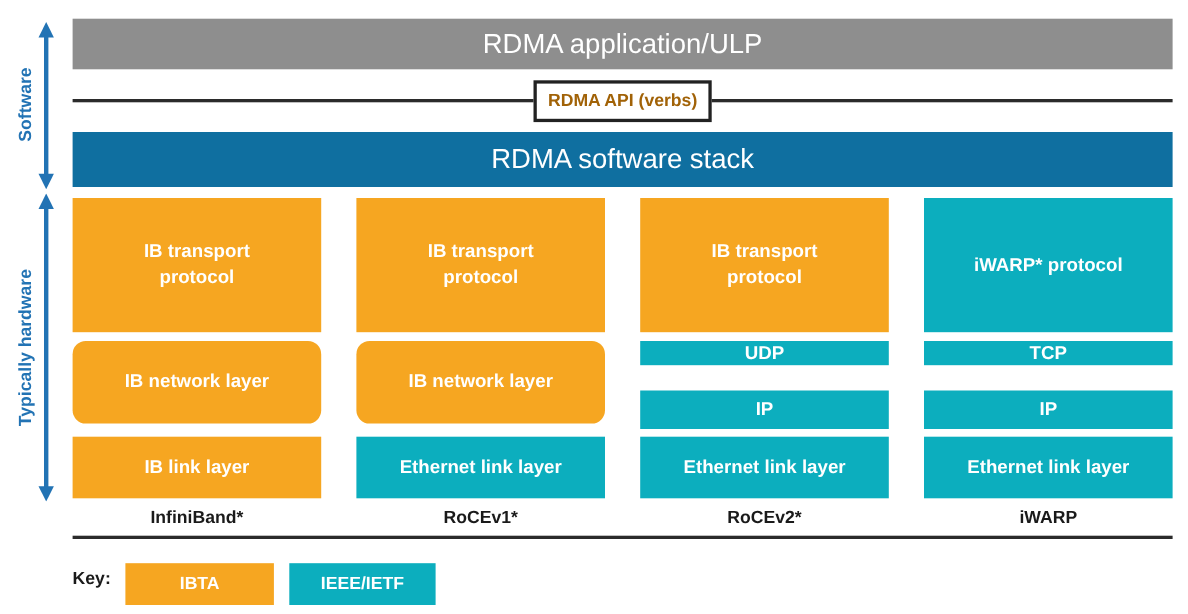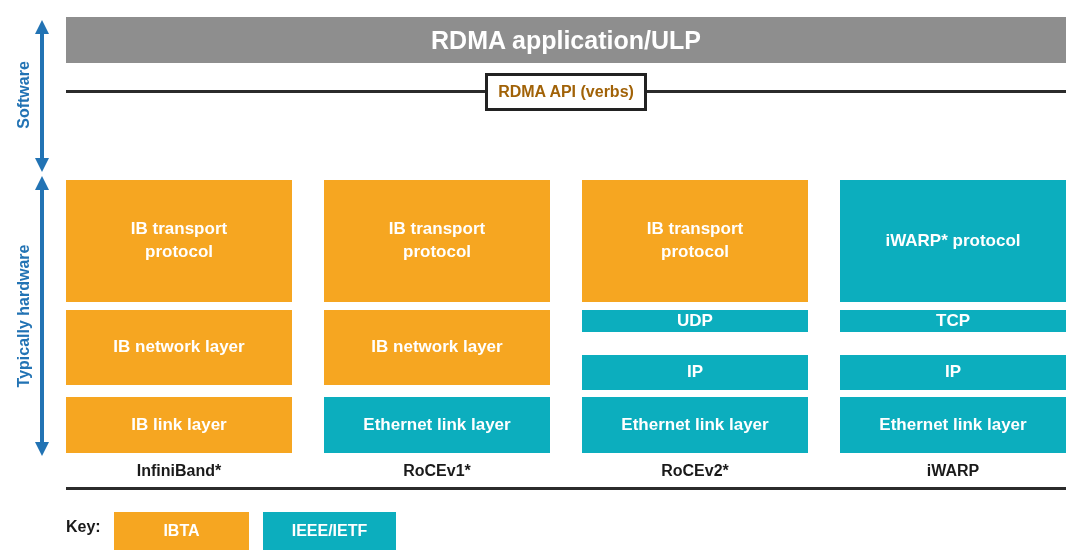--- a/index.html
+++ b/index.html
@@ -42,21 +42,21 @@
   .label-hardware { left: 24px; top: 316px; }
   
   .bar {
     position: absolute;
     left: 66px;
     width: 1000px;
     display: flex;
     align-items: center;
     justify-content: center;
     color: #ffffff;
-    font-weight: bold;
+    font-weight: normal;
     font-size: 25px;
   }
   .bar-application { top: 17px; height: 46px; background: var(--application-gray); }
   .bar-stack { top: 120px; height: 50px; background: var(--software-stack-blue); }
   .api-line {
     position: absolute;
     left: 66px;
     top: 90px;
     width: 1000px;
     height: 3px;
@@ -89,21 +89,21 @@
     font-weight: bold;
     font-size: 17px;
     line-height: 1.35;
     padding: 0 36px;
   }
   .c1 { left: 66px; }
   .c2 { left: 324px; }
   .c3 { left: 582px; }
   .c4 { left: 840px; }
   .r-transport { top: 180px; height: 122px; }
-  .r-network   { top: 310px; height: 75px; }
+  .r-network   { top: 310px; height: 75px; border-radius: 12px; }
   .r-net-top   { top: 310px; height: 22px; }
   .r-net-bot   { top: 355px; height: 35px; }
   .r-link      { top: 397px; height: 56px; }
   .ibta { background: var(--ibta-orange); }
   .ietf { background: var(--ieee-ietf-teal); }
   
   .col-label {
     position: absolute;
     top: 462px;
     width: 226px;
@@ -157,20 +157,21 @@
   <svg class="side-arrow arrow-hardware" width="16" height="280" viewBox="0 0 16 280" fill="currentColor">
     <polygon points="8,0 15,14 1,14"></polygon>
     <rect x="6" y="12" width="4" height="256"></rect>
     <polygon points="8,280 15,266 1,266"></polygon>
   </svg>
   <div class="side-label label-hardware">Typically hardware</div>
 
   <div class="bar bar-application">RDMA application/ULP</div>
   <div class="api-line"></div>
   <div class="api-box">RDMA API (verbs)</div>
+  <div class="bar bar-stack">RDMA software stack</div>
 
   <div class="bx ibta c1 r-transport">IB transport protocol</div>
   <div class="bx ibta c1 r-network">IB network layer</div>
   <div class="bx ibta c1 r-link">IB link layer</div>
   <div class="col-label c1">InfiniBand*</div>
 
   <div class="bx ibta c2 r-transport">IB transport protocol</div>
   <div class="bx ibta c2 r-network">IB network layer</div>
   <div class="bx ietf c2 r-link">Ethernet link layer</div>
   <div class="col-label c2">RoCEv1*</div>

